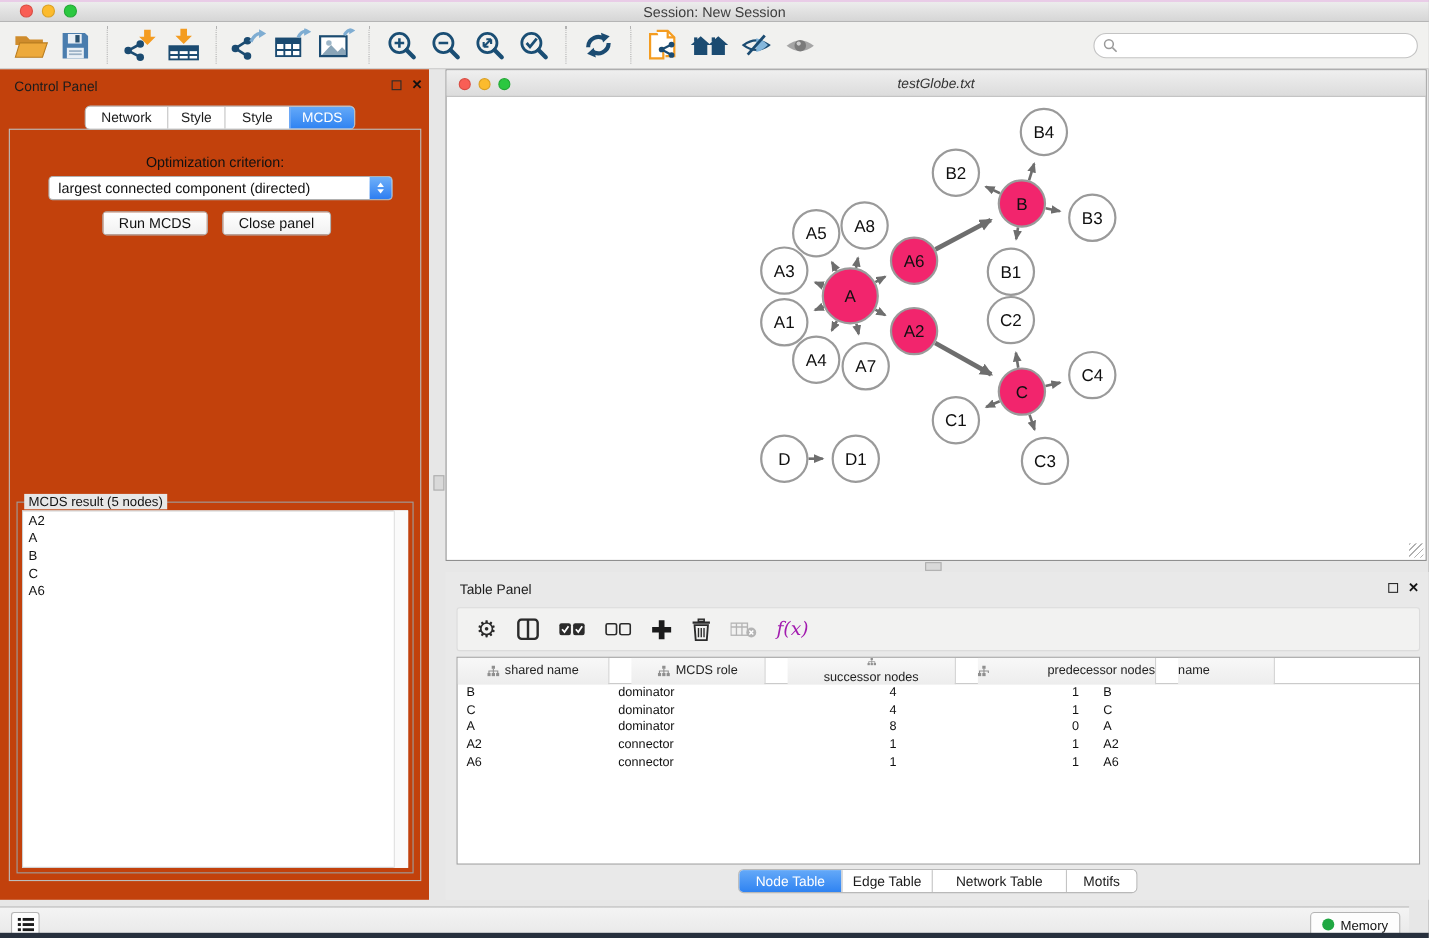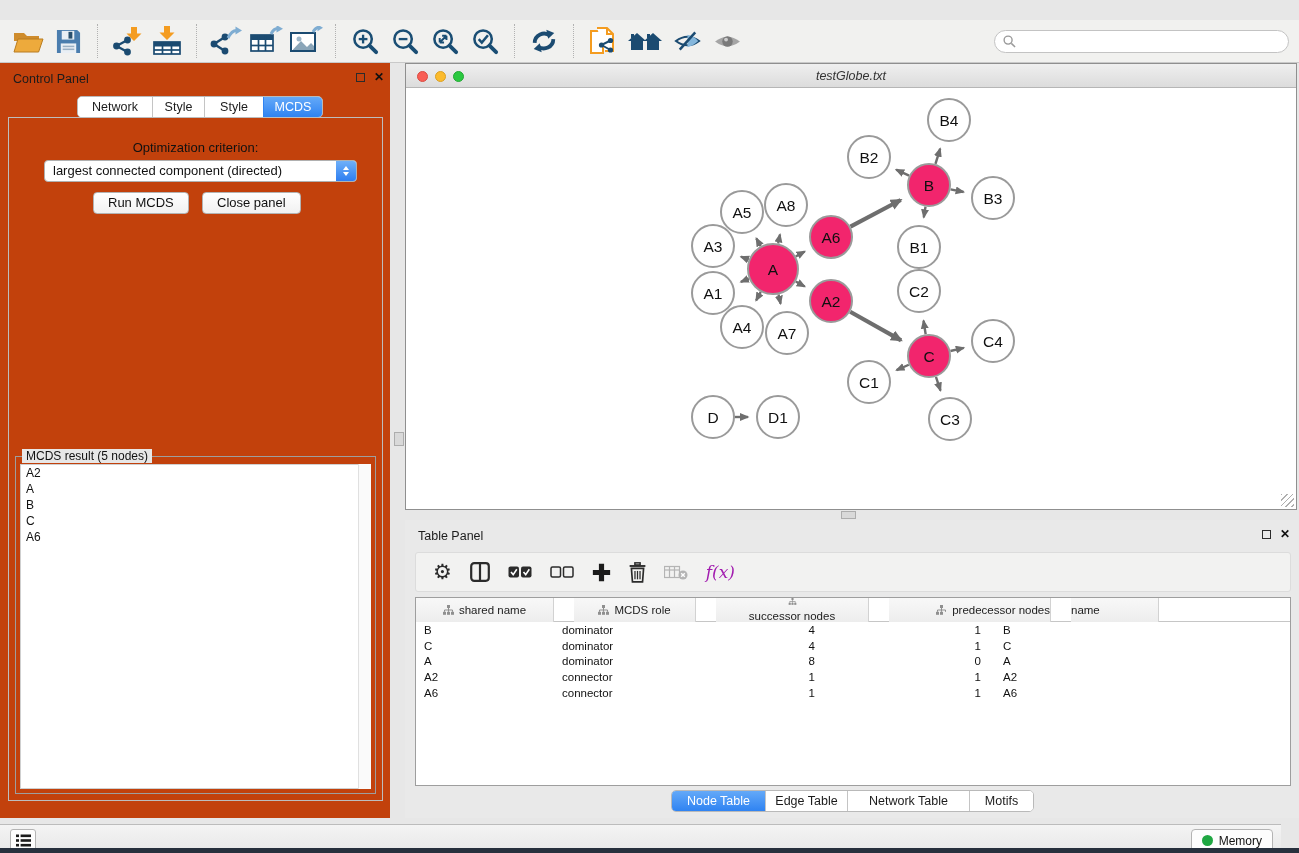--- a/index.html
+++ b/index.html
@@ -125,20 +125,26 @@
     display:flex; align-items:center; gap:6px; font-size:12px; color:#111;
   }
   .mem-dot { width:11px; height:11px; border-radius:50%; background:#1fa742; }
   .desktop-strip { position:absolute; left:0; top:848px; width:1299px; height:5px; background:#27303d; }
 </style>
 </head>
 <body>
 
 <div id="app">
 
+  <div class="titlebar">
+    <span class="tl red" style="left:18px"></span>
+    <span class="tl yellow" style="left:38px"></span>
+    <span class="tl green" style="left:58px"></span>
+    <div class="title">Session: New Session</div>
+  </div>
 
   <div class="toolbar">
     <div class="tbtn">
       <svg width="32" height="27" viewBox="0 0 32 27">
           <path d="M2 5 h10 l3 3 h12 v5 H2 z" fill="#cf8c2c"></path>
           <path d="M2 24 L6 11 h25 l-4.4 13 z" fill="#edaa3c" stroke="#b97d20" stroke-width="1"></path>
         </svg>
     </div>
     <div class="tbtn">
       <svg width="27" height="27" viewBox="0 0 28 28">
@@ -534,21 +540,21 @@
         <div class="thcell c2" style="padding:0; justify-content:center">
           <svg width="11" height="10" viewBox="0 0 11 10">
               <rect x="4" y="0" width="3" height="3" fill="#8f8f8f"></rect>
               <rect x="0" y="6.8" width="3" height="3" fill="#8f8f8f"></rect>
               <rect x="4" y="6.8" width="3" height="3" fill="#8f8f8f"></rect>
               <rect x="8" y="6.8" width="3" height="3" fill="#8f8f8f"></rect>
               <path d="M5.5 3 v2 M1.5 6.8 v-1.8 h8 v1.8 M5.5 5 v1.8" stroke="#8f8f8f" fill="none"></path>
             </svg>
           <span>successor nodes</span>
         </div>
-        <div class="thcell c3" style="padding:0; justify-content:flex-end">
+        <div class="thcell c3" style="padding:0; justify-content:space-between">
           <svg width="11" height="10" viewBox="0 0 11 10">
               <rect x="4" y="0" width="3" height="3" fill="#8f8f8f"></rect>
               <rect x="0" y="6.8" width="3" height="3" fill="#8f8f8f"></rect>
               <rect x="4" y="6.8" width="3" height="3" fill="#8f8f8f"></rect>
               <path d="M5.5 3 v2 M1.5 6.8 v-1.8 h8 v1.8 M5.5 5 v1.8" stroke="#8f8f8f" fill="none"></path>
             </svg>
           <span>predecessor nodes</span>
         </div>
         <div class="thcell c4" style="padding:0; justify-content:flex-start">
           <span>name</span>

